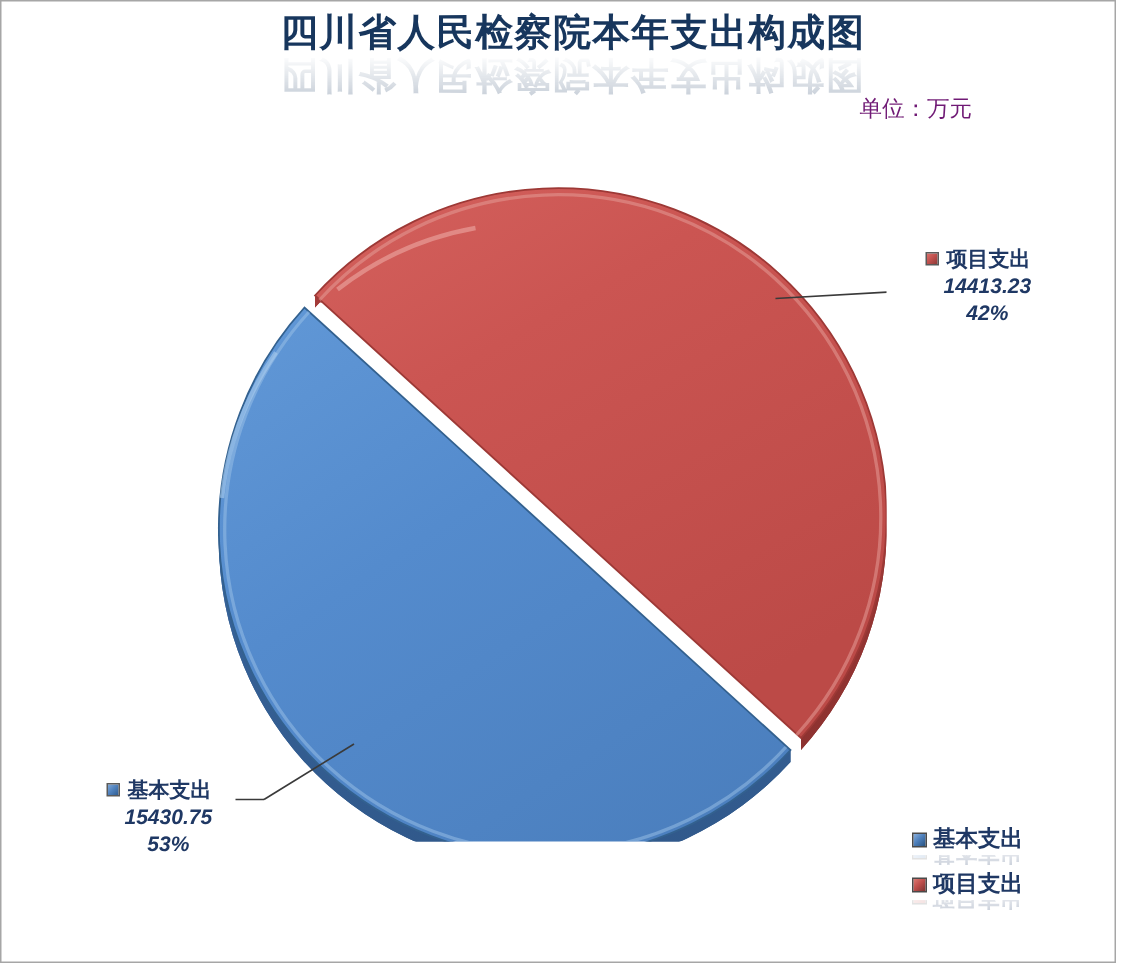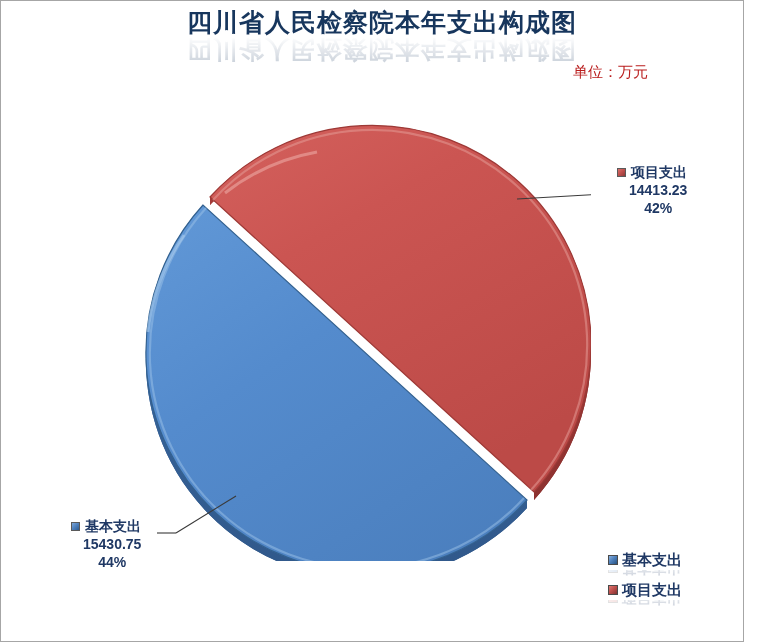--- a/index.html
+++ b/index.html
@@ -51,21 +51,21 @@
     mask-image: linear-gradient(to top, rgba(0,0,0,0) 5%, rgba(0,0,0,0.75) 95%);
     margin-top: -2px;
   }
 
   
   #unit-note {
     position: absolute;
     left: 572px;
     top: 62px;
     font-size: 15px;
-    color: #b91c1c;
+    color: #701a75;
     white-space: nowrap;
     text-align: center;
   }
 
   
   #pie-area {
     position: absolute;
     left: 120px;
     top: 100px;
     width: 470px;
@@ -95,20 +95,21 @@
     box-sizing: border-box;
   }
   .dl-swatch.red {
     background: linear-gradient(135deg, #d9706b 0%, #c0504d 48%, #8c3a38 100%);
   }
   .dl-swatch.blue {
     background: linear-gradient(135deg, #7fa8d8 0%, #4f81bd 48%, #2f5c91 100%);
   }
   .dl-value, .dl-pct {
     text-align: center;
+    font-style: italic;
   }
   #label-project {
     left: 616px;
     top: 162px;
     text-align: center;
   }
   #label-project .dl-value,
   #label-project .dl-pct { padding-left: 12px; }
   #label-basic {
     left: 70px;
@@ -245,21 +246,21 @@
     <div class="dl-value">14413.23</div>
     <div class="dl-pct">42%</div>
   </div>
 
   <div class="data-label" id="label-basic">
     <div class="dl-head">
       <span class="dl-swatch blue"></span>
       <span class="dl-name">基本支出</span>
     </div>
     <div class="dl-value">15430.75</div>
-    <div class="dl-pct">44%</div>
+    <div class="dl-pct">53%</div>
   </div>
 
   <div id="legend">
     <div class="legend-item">
       <span class="legend-swatch blue"></span>
       <span class="legend-text">基本支出</span>
     </div>
     <div class="legend-reflection">
       <div class="legend-item">
         <span class="legend-swatch blue"></span>

